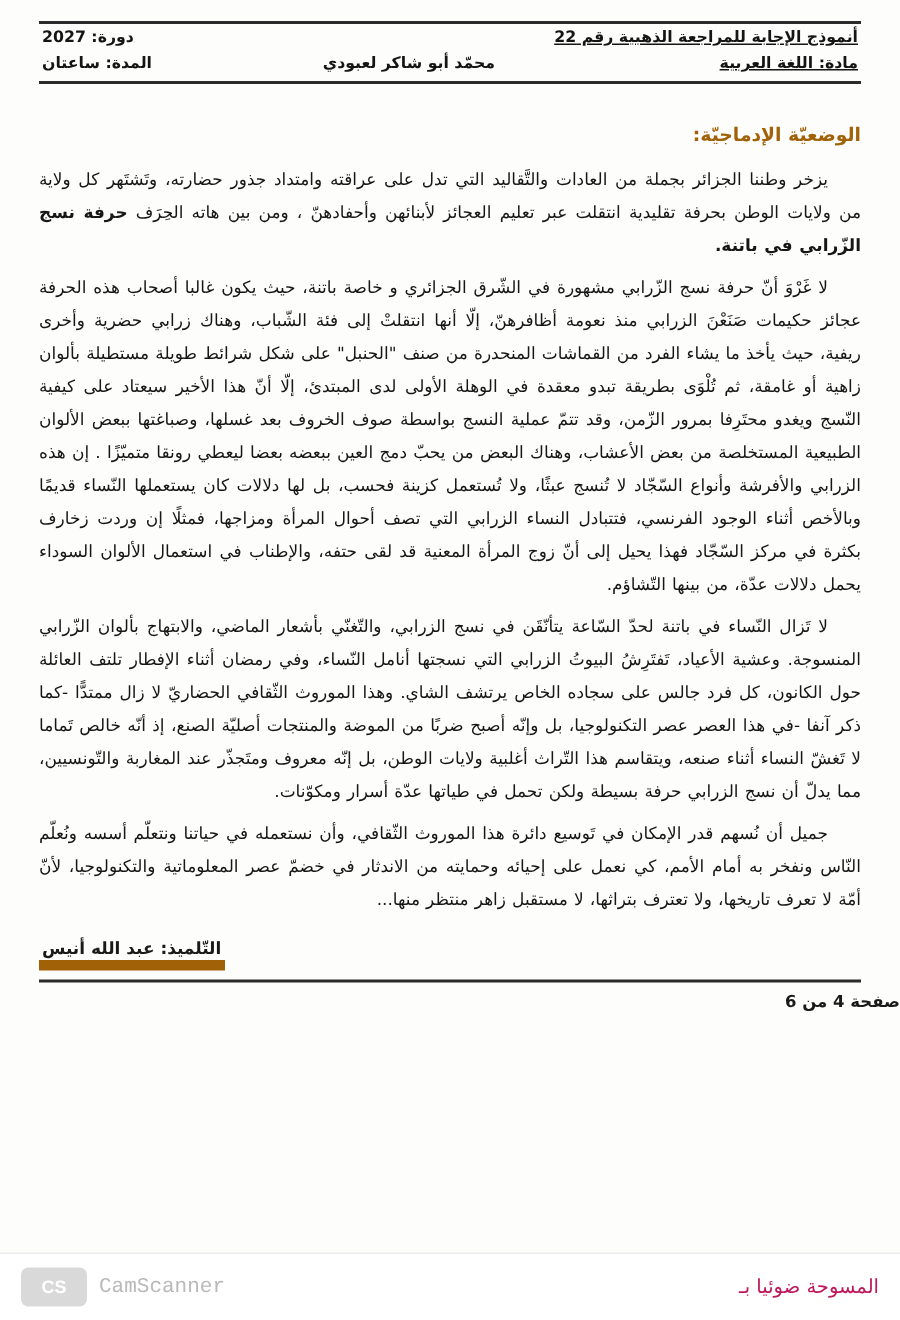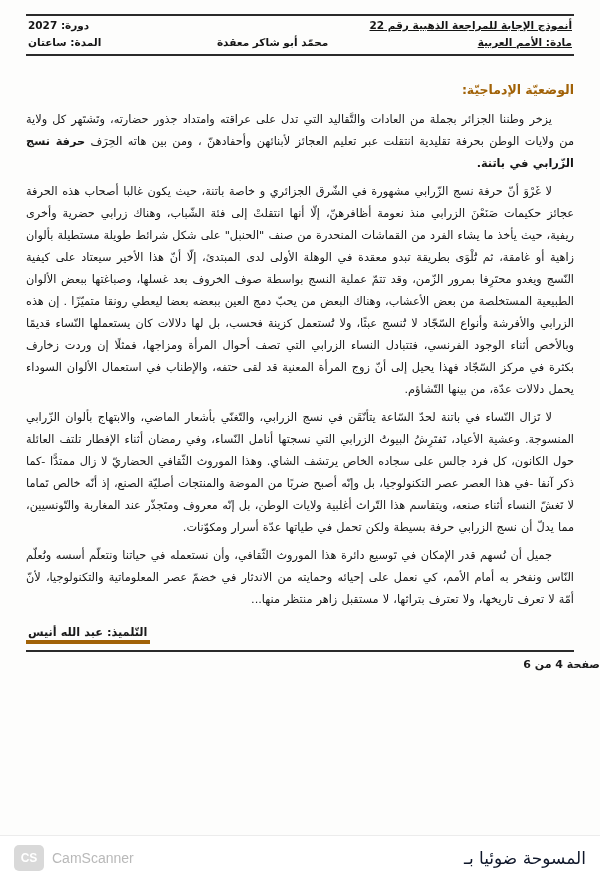--- a/index.html
+++ b/index.html
@@ -85,21 +85,21 @@
   
   .signature {
     margin: 10px 26px 0 26px;
     direction: rtl;
     text-align: left;
   }
   .sig-text {
     display: inline-block;
     font-size: 11.3px;
     font-weight: bold;
-    border-bottom: 4px solid #a16207;
+    border-bottom: 7px solid #a16207;
     padding: 0 2px 1px 2px;
     letter-spacing: 0.3px;
   }
 
   .foot-rule {
     border-top: 2px solid #2b2b2b;
     margin: 6px 26px 0 26px;
   }
   .page-num {
     text-align: right;
@@ -116,64 +116,64 @@
     left: 0; right: 0; bottom: 0;
     height: 44px;
     background: #ffffff;
     border-top: 1px solid #ececec;
     display: flex;
     align-items: center;
     direction: ltr;
     padding: 0 14px;
   }
   .cs-logo {
-    width: 30px; height: 26px;
+    width: 44px; height: 26px;
     border-radius: 5px;
     background: #d9d9d9;
     color: #ffffff;
     font-size: 12px;
     font-weight: bold;
     display: flex;
     align-items: center;
     justify-content: center;
     font-family: "Liberation Sans", sans-serif;
     flex: none;
   }
   .cs-name {
     margin-left: 8px;
     font-size: 14px;
     color: #b9b9b9;
-    font-family: Liberation Sans, sans-serif;
+    font-family: Liberation Mono, monospace;
     white-space: nowrap;
   }
   .cs-ar {
     margin-left: auto;
-    font-size: 17px;
-    color: #0f172a;
+    font-size: 13px;
+    color: #be185d;
     direction: rtl;
     white-space: nowrap;
   }
 </style>
 </head>
 <body>
 
 <div class="page">
 
   <div>
     <div class="hdr-rule"></div>
     <table class="hdr-table">
       <tbody>
           <tr>
         <td class="hdr-right">أنموذج الإجابة للمراجعة الذهبية رقم 22</td>
         <td class="hdr-mid"></td>
         <td class="hdr-left">دورة: 2027</td>
       </tr>
       <tr>
-        <td class="hdr-right">مادة: الأمم العربية</td>
-        <td class="hdr-mid">محمّد أبو شاكر معقدة</td>
+        <td class="hdr-right">مادة: اللغة العربية</td>
+        <td class="hdr-mid">محمّد أبو شاكر لعبودي</td>
         <td class="hdr-left">المدة: ساعتان</td>
       </tr>
     </tbody>
       </table>
     <div class="hdr-rule bottom"></div>
   </div>
 
   <div class="titles">
     <div class="title-line">الوضعيّة الإدماجيّة:</div>
   </div>

